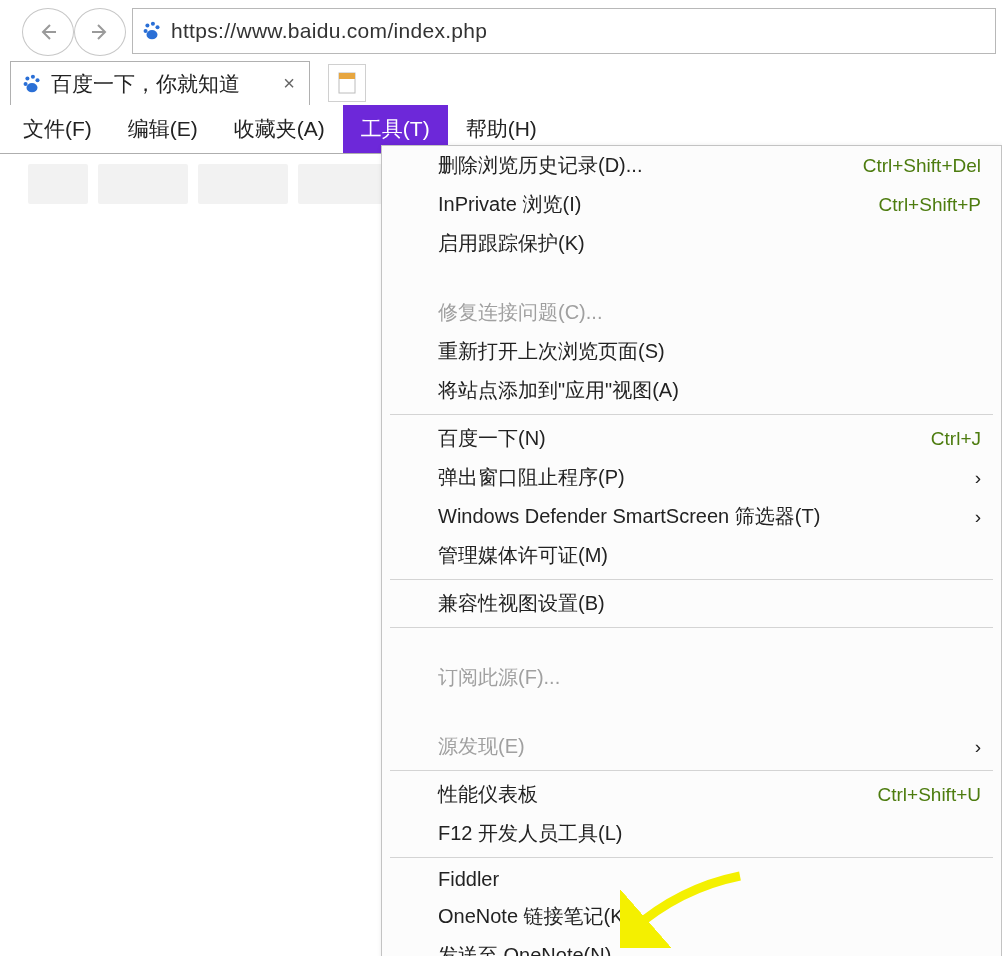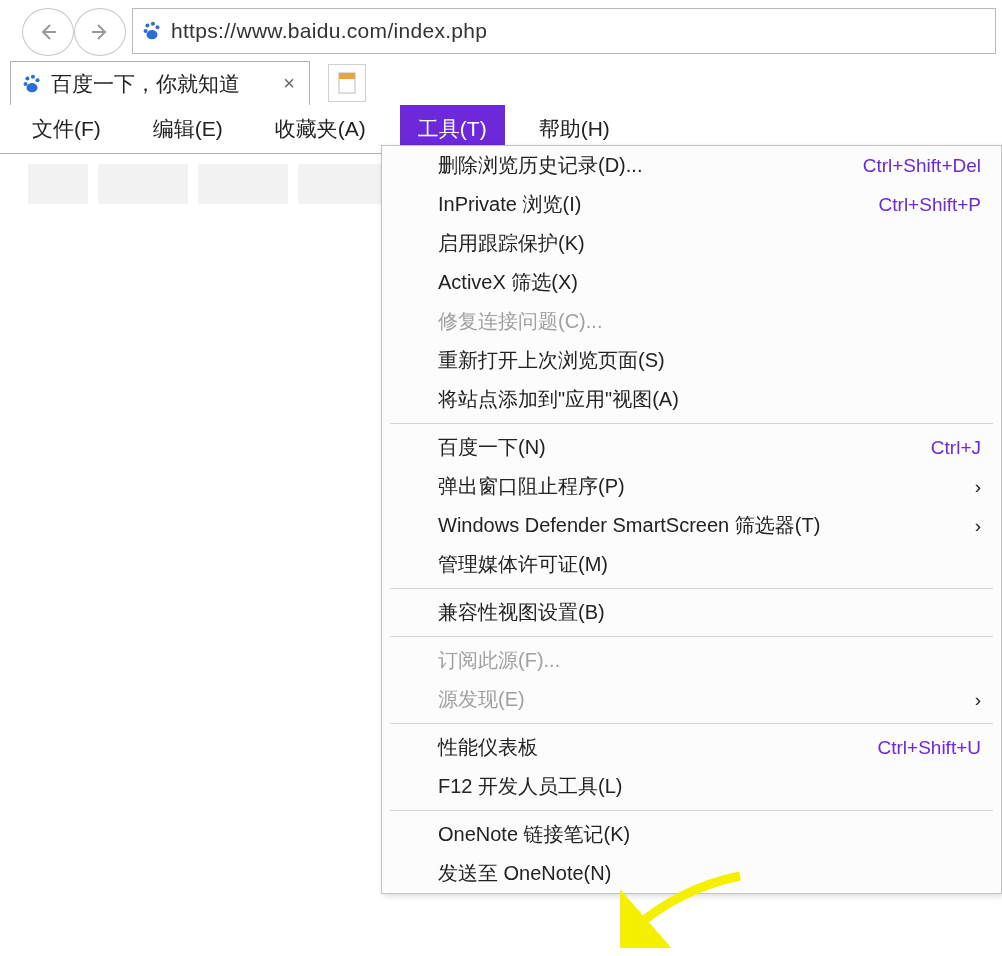--- a/index.html
+++ b/index.html
@@ -11,30 +11,30 @@
 .url-bar { flex: 1; border: 1px solid #b8b8b8; height: 46px; display: flex; align-items: center; padding: 0 8px; gap: 8px; margin-left: 6px; }
 .url-icon { width: 22px; height: 22px; display: flex; align-items: center; justify-content: center; }
 .url-text { font-size: 21px; color: #333; letter-spacing: 0.3px; }
 
 .tab-strip { display: flex; align-items: stretch; padding-left: 10px; gap: 16px; }
 .tab { border: 1px solid #b0b0b0; border-bottom: none; background: #fff; height: 44px; padding: 0 10px; display: flex; align-items: center; gap: 8px; min-width: 300px; position: relative; }
 .tab-title { font-size: 21px; color: #222; flex: 1; white-space: nowrap; }
 .tab-close { font-size: 20px; color: #666; padding: 0 4px; }
 .new-tab { width: 38px; height: 38px; border: 1px solid #d0d0d0; margin-left: 2px; margin-top: 3px; display: flex; align-items: center; justify-content: center; background: #fff; }
 
-.menu-bar { display: flex; border-bottom: 1px solid #aeaeae; padding-left: 14px; gap: 16px; }
+.menu-bar { display: flex; border-bottom: 1px solid #aeaeae; padding-left: 5px; }
 .menu-item { padding: 10px 18px; font-size: 21px; color: #222; cursor: default; }
 .menu-item.active { background: #6d28d9; color: #fff; }
 
 .dropdown { position: absolute; left: 381px; top: 145px; width: 621px; background: #fcfcfc; border: 1px solid #c3c3c3; box-shadow: 2px 2px 6px rgba(0,0,0,0.15); }
 .dd-item { display: flex; align-items: center; padding: 6px 20px 6px 56px; font-size: 20px; color: #222; min-height: 34px; position: relative; }
 .dd-item .label { flex: 1; }
-.dd-item .shortcut { color: #6d28d9; font-size: 19px; }
+.dd-item .shortcut { color: #4d7c0f; font-size: 19px; }
 .dd-item .sub { color: #222; font-size: 19px; padding-left: 6px; }
-.dd-item.disabled { color: #a0a0a0; }
+.dd-item.disabled { color: #a0a0a0; margin-top: 30px; }
 .dd-sep { height: 1px; background: #d4d4d4; margin: 4px 8px; }
 
 .arrow-annot { position: absolute; left: 620px; top: 868px; pointer-events: none; }
 .arrow-annot svg { width: 130px; height: 80px; }
 
 .filler { display: flex; gap: 10px; padding: 10px 28px; }
 .filler div { background: #f2f2f2; height: 40px; border-radius: 2px; }
 
 .paw-svg { fill: #2a6fd6; }
 </style>
@@ -108,23 +108,20 @@
       <span class="label">删除浏览历史记录(D)...</span>
       <span class="shortcut">Ctrl+Shift+Del</span>
     </div>
     <div class="dd-item">
       <span class="label">InPrivate 浏览(I)</span>
       <span class="shortcut">Ctrl+Shift+P</span>
     </div>
     <div class="dd-item">
       <span class="label">启用跟踪保护(K)</span>
     </div>
-    <div class="dd-item">
-      <span class="label">ActiveX 筛选(X)</span>
-    </div>
     <div class="dd-item disabled">
       <span class="label">修复连接问题(C)...</span>
     </div>
     <div class="dd-item">
       <span class="label">重新打开上次浏览页面(S)</span>
     </div>
     <div class="dd-item">
       <span class="label">将站点添加到"应用"视图(A)</span>
     </div>
     <div class="dd-sep"></div>
@@ -158,20 +155,23 @@
     <div class="dd-sep"></div>
     <div class="dd-item">
       <span class="label">性能仪表板</span>
       <span class="shortcut">Ctrl+Shift+U</span>
     </div>
     <div class="dd-item">
       <span class="label">F12 开发人员工具(L)</span>
     </div>
     <div class="dd-sep"></div>
     <div class="dd-item">
+      <span class="label">Fiddler</span>
+    </div>
+    <div class="dd-item">
       <span class="label">OneNote 链接笔记(K)</span>
     </div>
     <div class="dd-item">
       <span class="label">发送至 OneNote(N)</span>
     </div>
   </div>
 
 <div class="arrow-annot">
   <svg viewBox="0 0 130 80">
     <defs>

